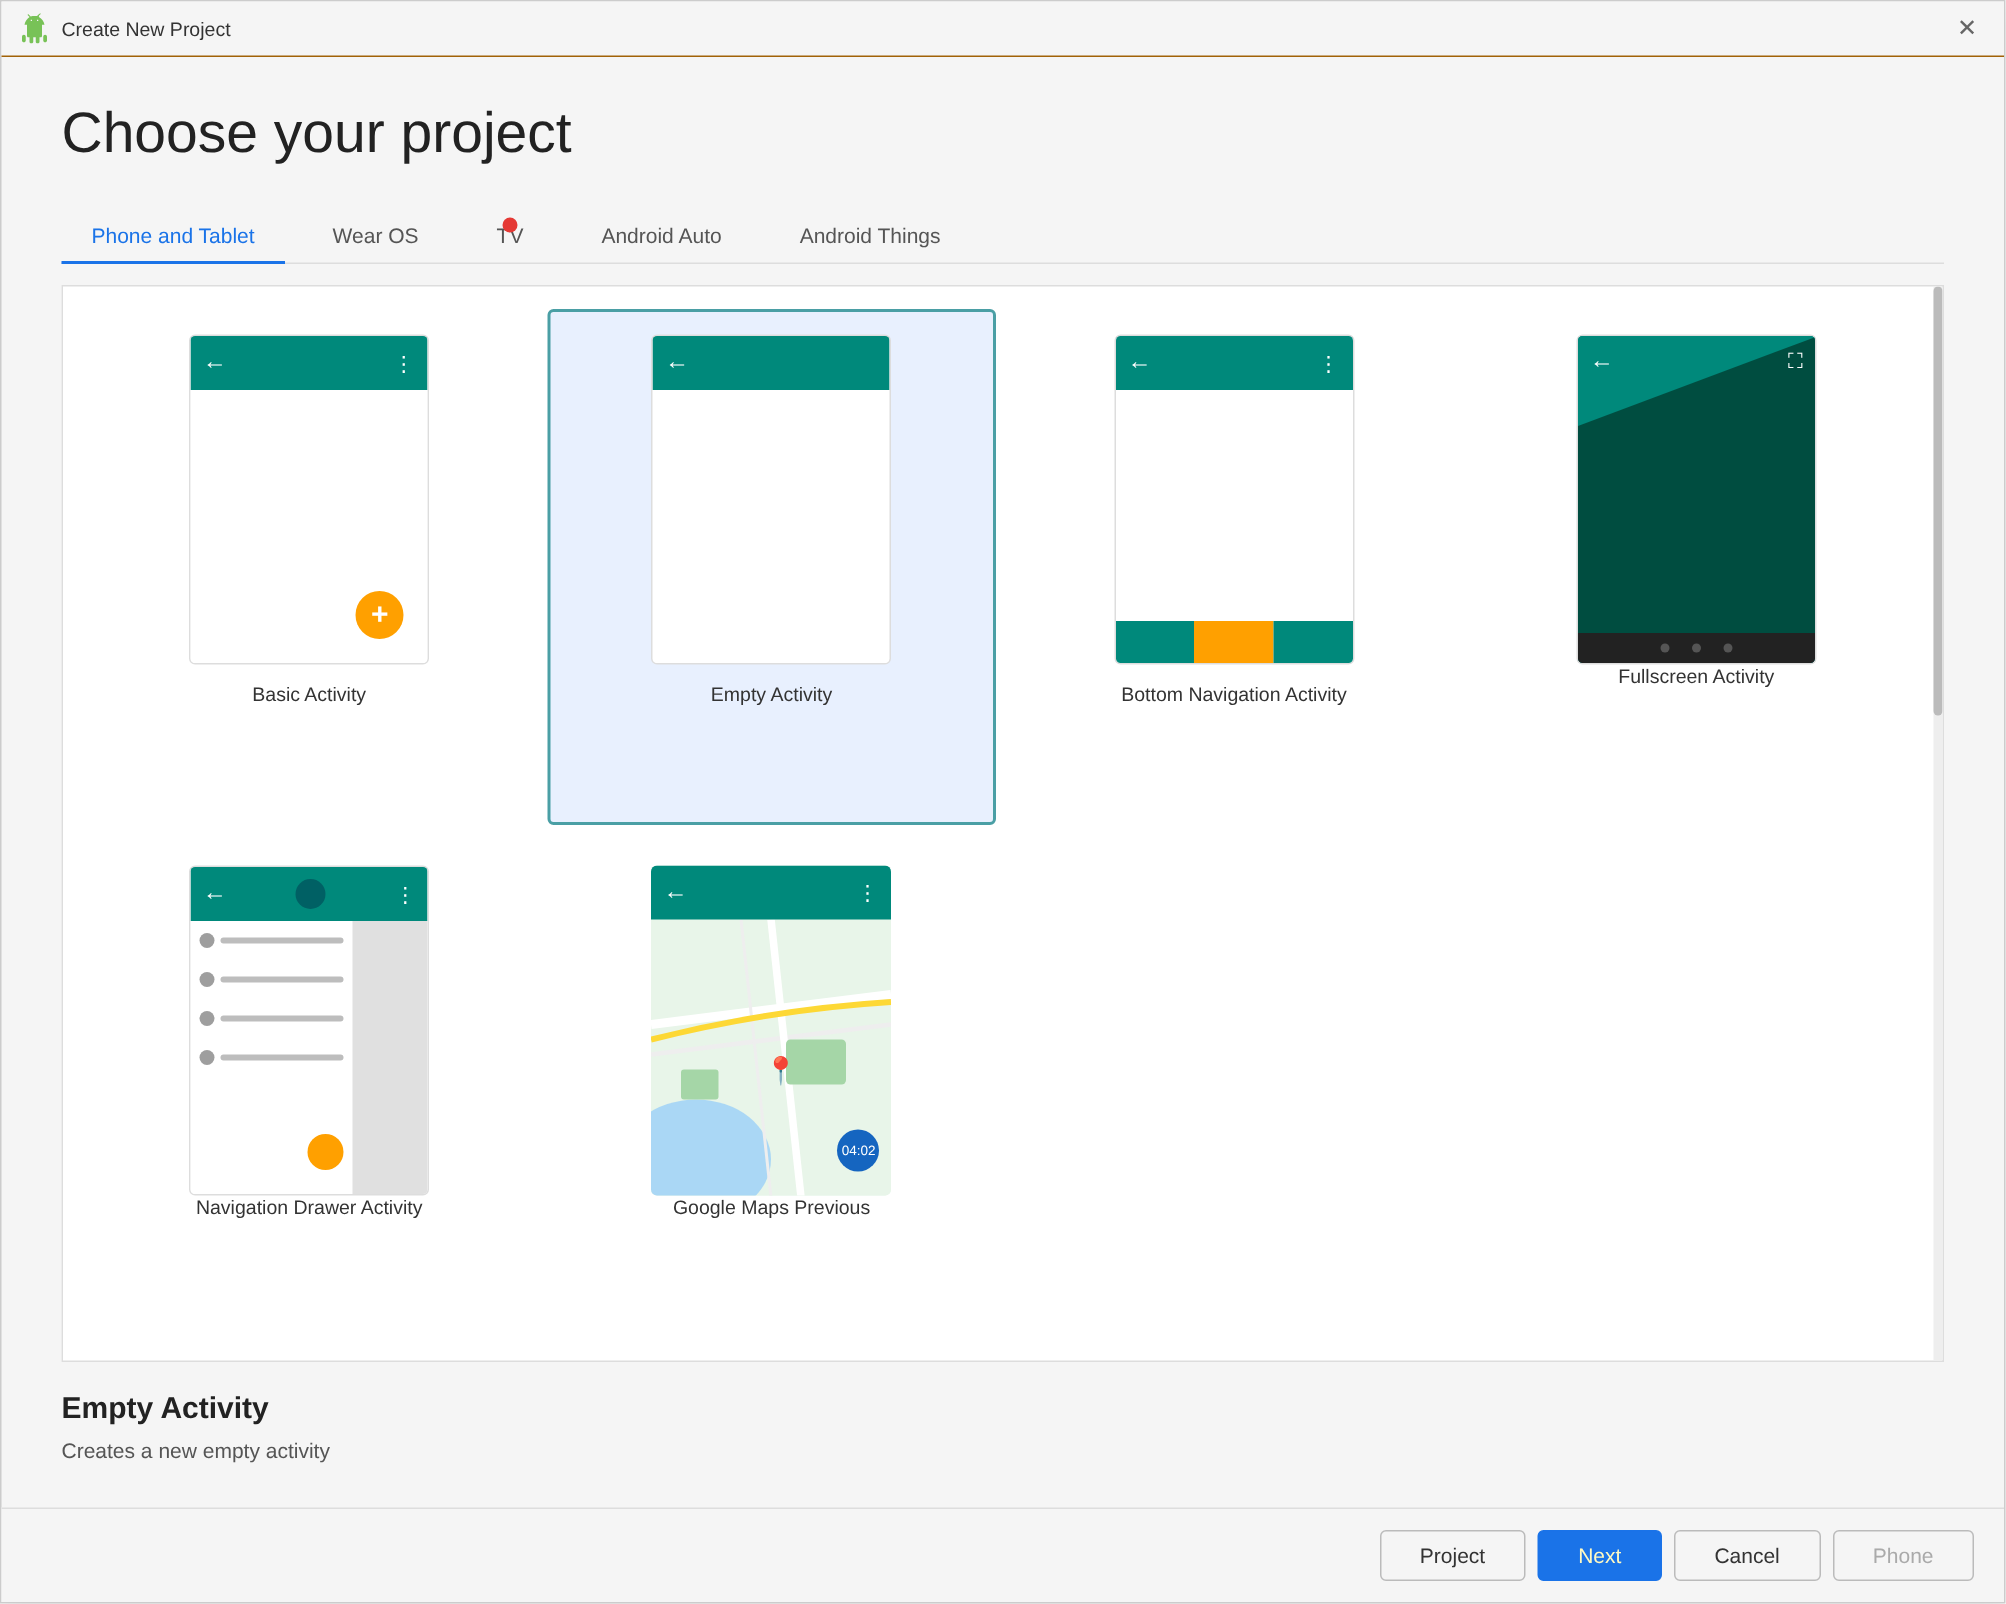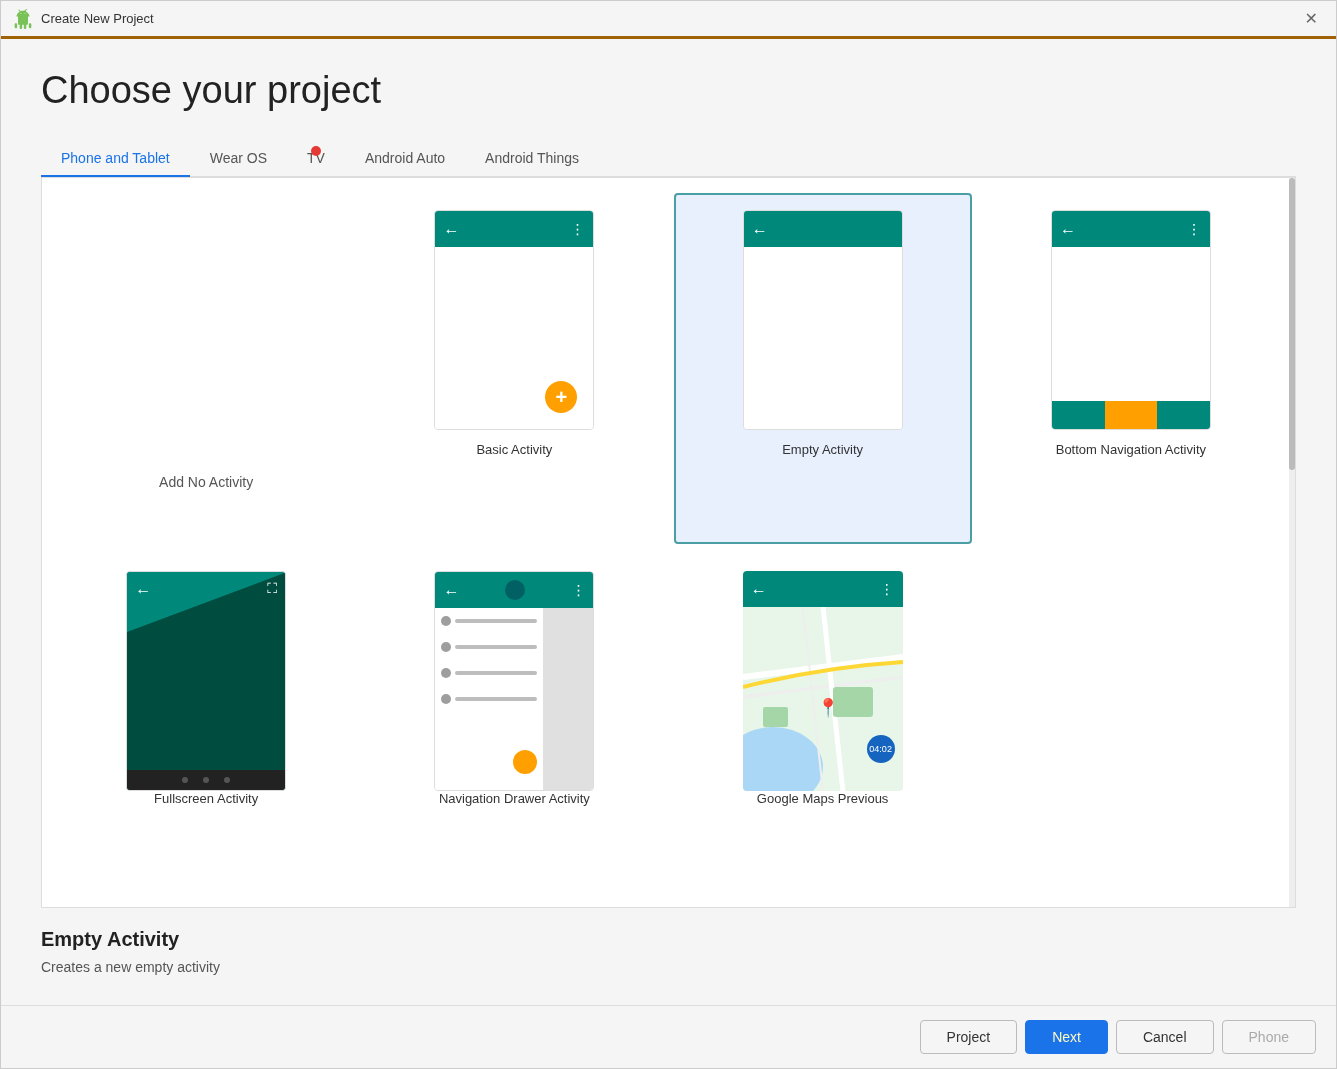--- a/index.html
+++ b/index.html
@@ -19,21 +19,21 @@
       box-shadow: 0 4px 20px rgba(0,0,0,0.3);
       display: flex;
       flex-direction: column;
     }
     .title-bar {
       display: flex;
       align-items: center;
       justify-content: space-between;
       background: #f5f5f5;
       padding: 6px 12px;
-      border-bottom: 3px solid #a16207;
+      border-bottom: 1px solid #a16207;
     }
     .title-bar-left {
       display: flex;
       align-items: center;
       gap: 8px;
     }
     .android-icon {
       width: 20px;
       height: 20px;
     }
@@ -56,23 +56,23 @@
       flex-direction: column;
     }
     .page-title {
       font-size: 38px;
       font-weight: 300;
       color: #222;
       margin-bottom: 28px;
     }
     .tabs {
       display: flex;
-      gap: 0;
+      gap: 12px;
       border-bottom: 1px solid #ddd;
-      margin-bottom: 0;
+      margin-bottom: 14px;
     }
     .tab {
       padding: 10px 20px;
       font-size: 14px;
       color: #555;
       cursor: pointer;
       position: relative;
       white-space: nowrap;
     }
     .tab.active {
@@ -318,21 +318,21 @@
     .maps-preview {
       width: 160px;
       height: 220px;
       border-radius: 4px;
       overflow: hidden;
       position: relative;
       background: #E8F5E9;
     }
     .map-time-badge {
       position: absolute;
-      bottom: 28px;
+      bottom: 16px;
       right: 8px;
       background: #1565C0;
       color: white;
       font-size: 9px;
       padding: 3px 5px;
       border-radius: 50%;
       width: 28px;
       height: 28px;
       display: flex;
       align-items: center;
@@ -433,24 +433,20 @@
       <div class="tab">
         <span>Android Auto</span>
       </div>
       <div class="tab">
         <span>Android Things</span>
       </div>
     </div>
 
     <div class="grid-container" style="position:relative;">
 
-      <div class="no-activity-card">
-        <div class="no-activity-inner"></div>
-        <span class="no-activity-text-label">Add No Activity</span>
-      </div>
 
       <div class="activity-card">
         <div class="card-preview" style="display:flex;flex-direction:column;">
           <div class="teal-header">
             <span class="header-arrow">←</span>
             <span class="header-dots">⋮</span>
           </div>
           <div class="white-body" style="flex:1;position:relative;">
             <div class="fab">+</div>
           </div>

